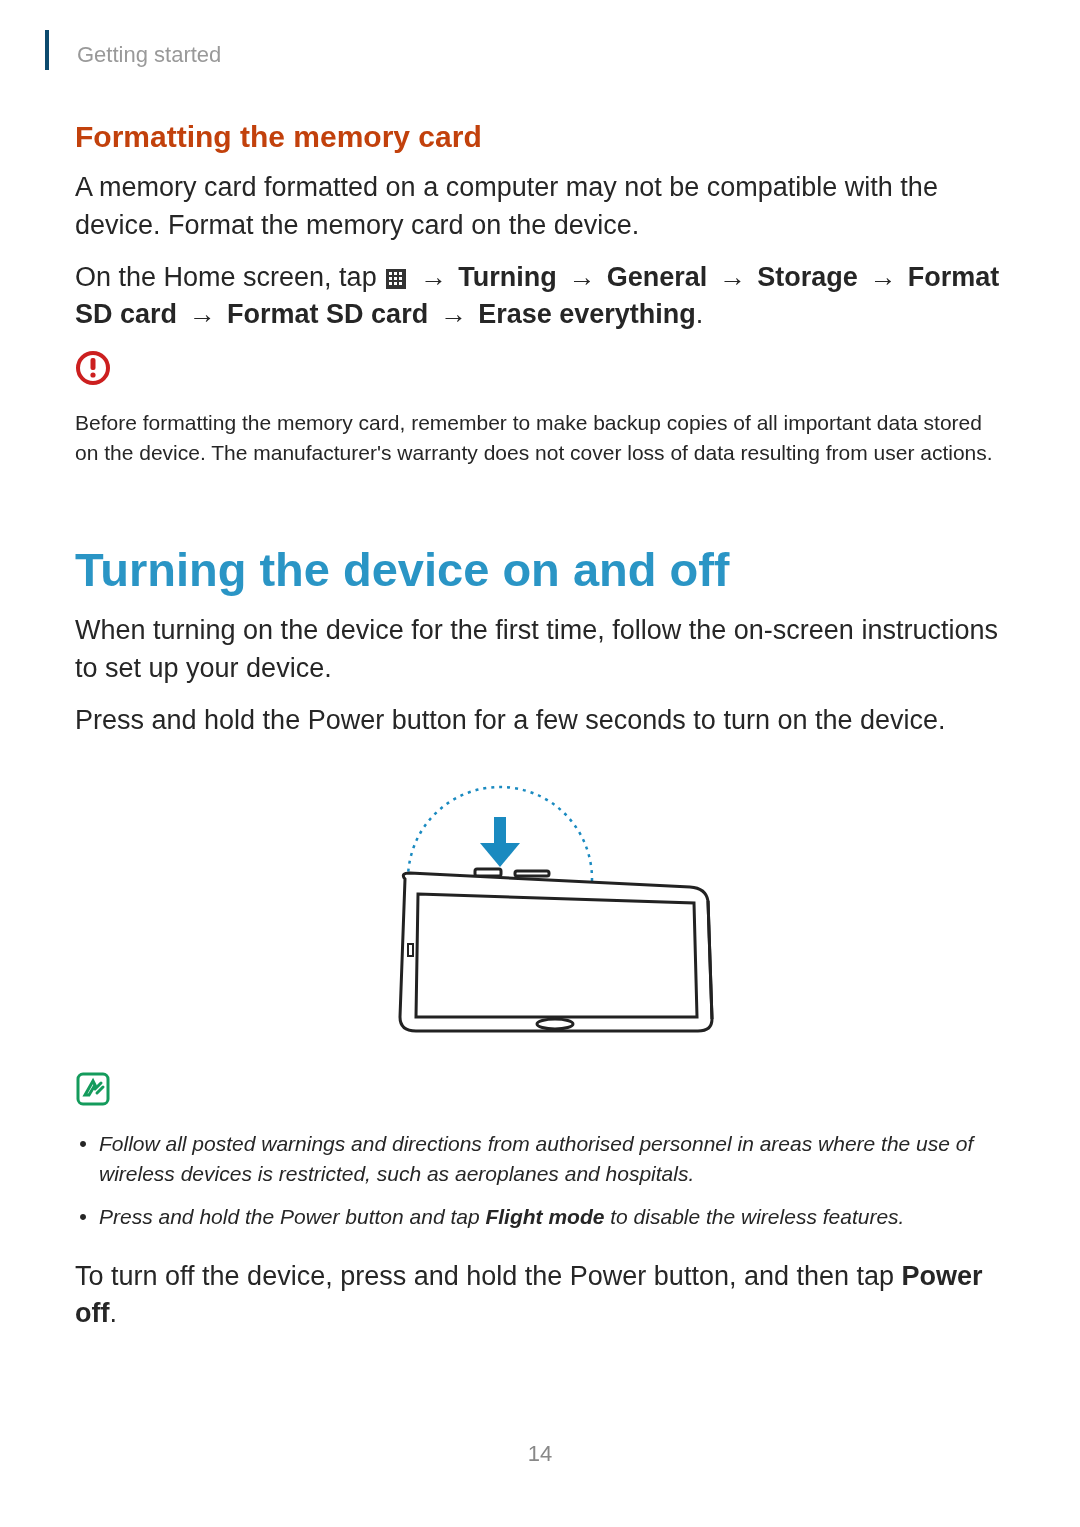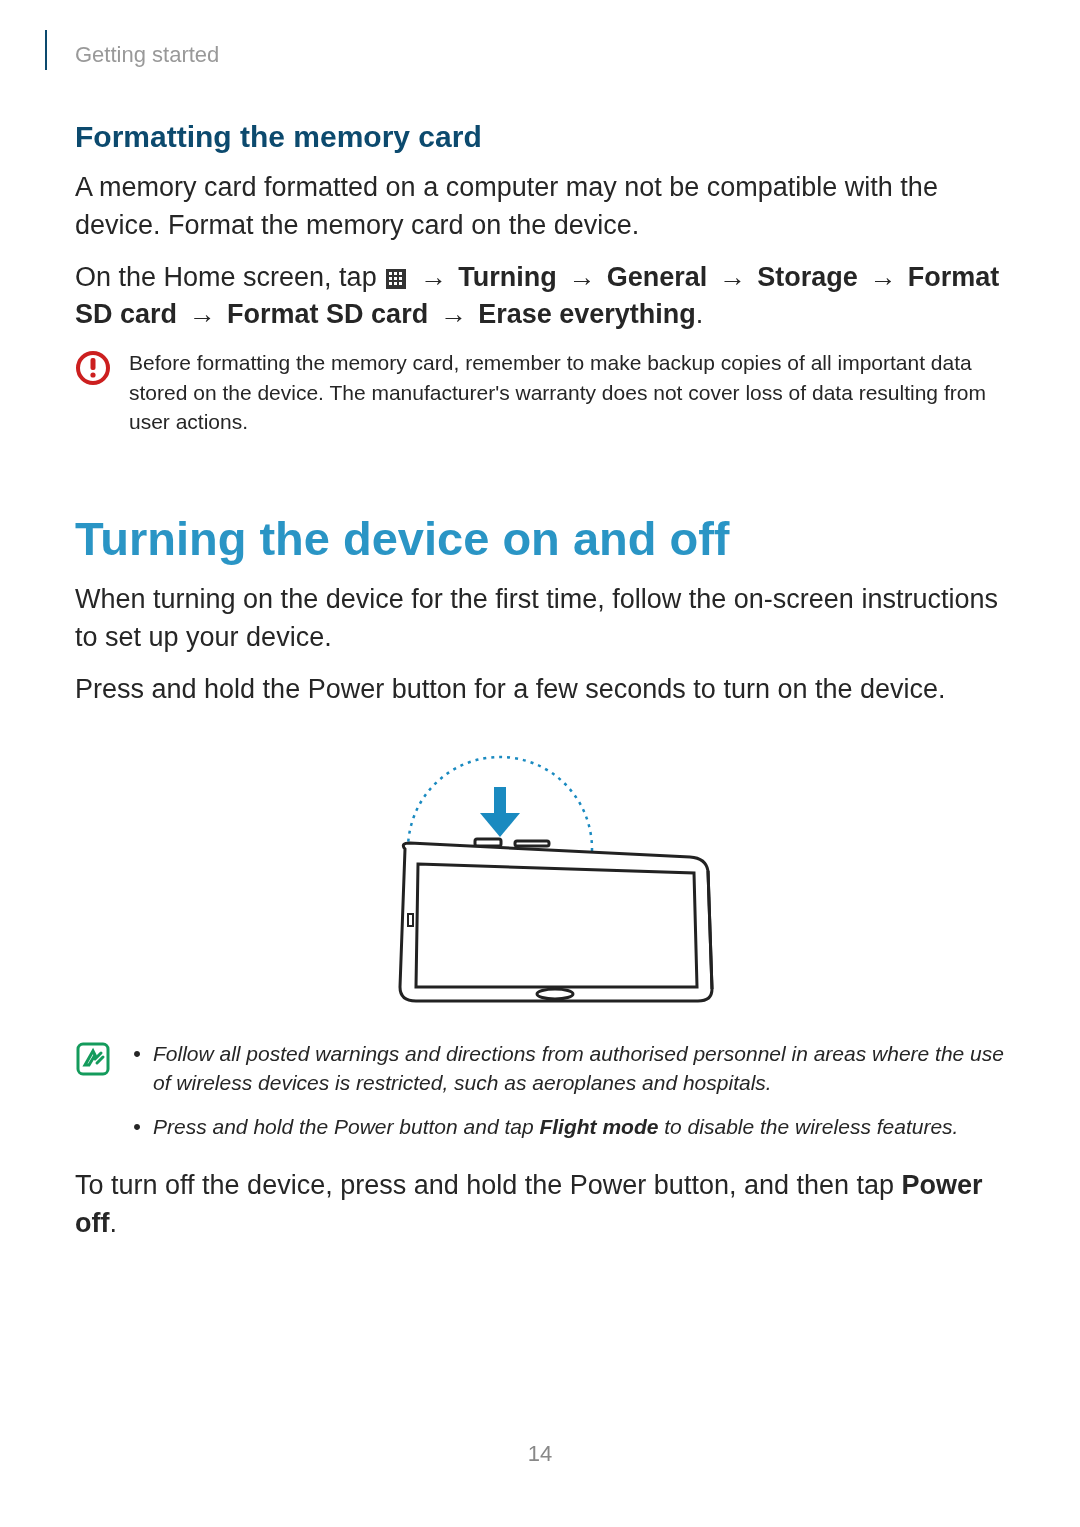--- a/index.html
+++ b/index.html
@@ -10,35 +10,35 @@
     color: #222;
     width: 1080px;
   }
   .page {
     box-sizing: border-box;
     padding: 30px 75px 40px 75px;
     position: relative;
     min-height: 1527px;
   }
   .header-line {
-    border-left: 2px solid #0c4a6e;
+    border-left: 4px solid #0c4a6e;
     height: 40px;
     margin-left: -30px;
     padding-left: 28px;
     display: flex;
     align-items: flex-end;
   }
   .header-text {
     color: #999;
     font-size: 22px;
     font-weight: 400;
     padding-bottom: 2px;
   }
   h2.section-sub {
-    color: #0c4a6e;
+    color: #c2410c;
     font-size: 30px;
     font-weight: 600;
     margin: 50px 0 15px 0;
   }
   h1.section-main {
     color: #2a95c5;
     font-size: 47px;
     font-weight: 600;
     margin: 75px 0 15px 0;
   }
@@ -73,20 +73,21 @@
     background-position: 0 4px, 0 9px, 4px 0, 9px 0;
     background-repeat: repeat-x, repeat-x, repeat-y, repeat-y;
     opacity:0;
   }
   .apps-icon svg { position:absolute; inset:2px; }
 
   .note-block {
     display: flex;
     gap: 18px;
     margin: 12px 0;
+    flex-direction: column;
   }
   .note-icon {
     flex: 0 0 36px;
     padding-top: 2px;
   }
   .note-text {
     flex: 1;
     font-size: 21px;
     line-height: 1.4;
     color: #262626;

